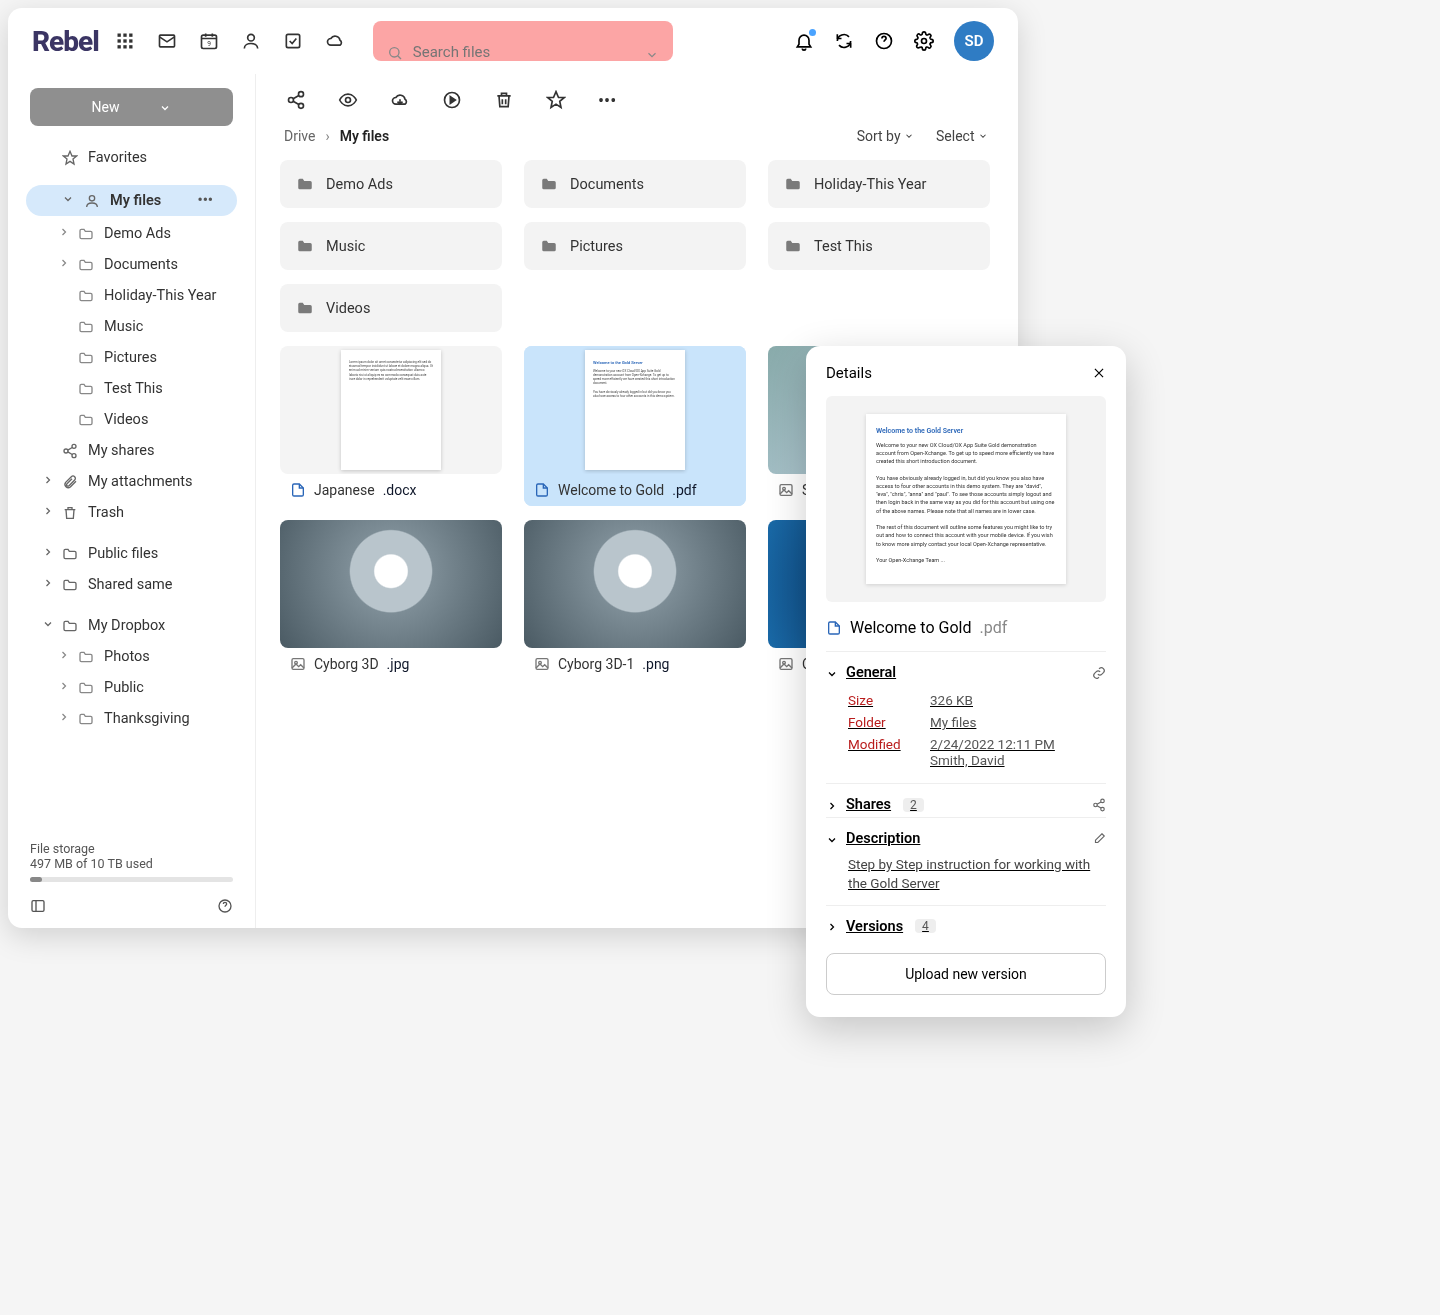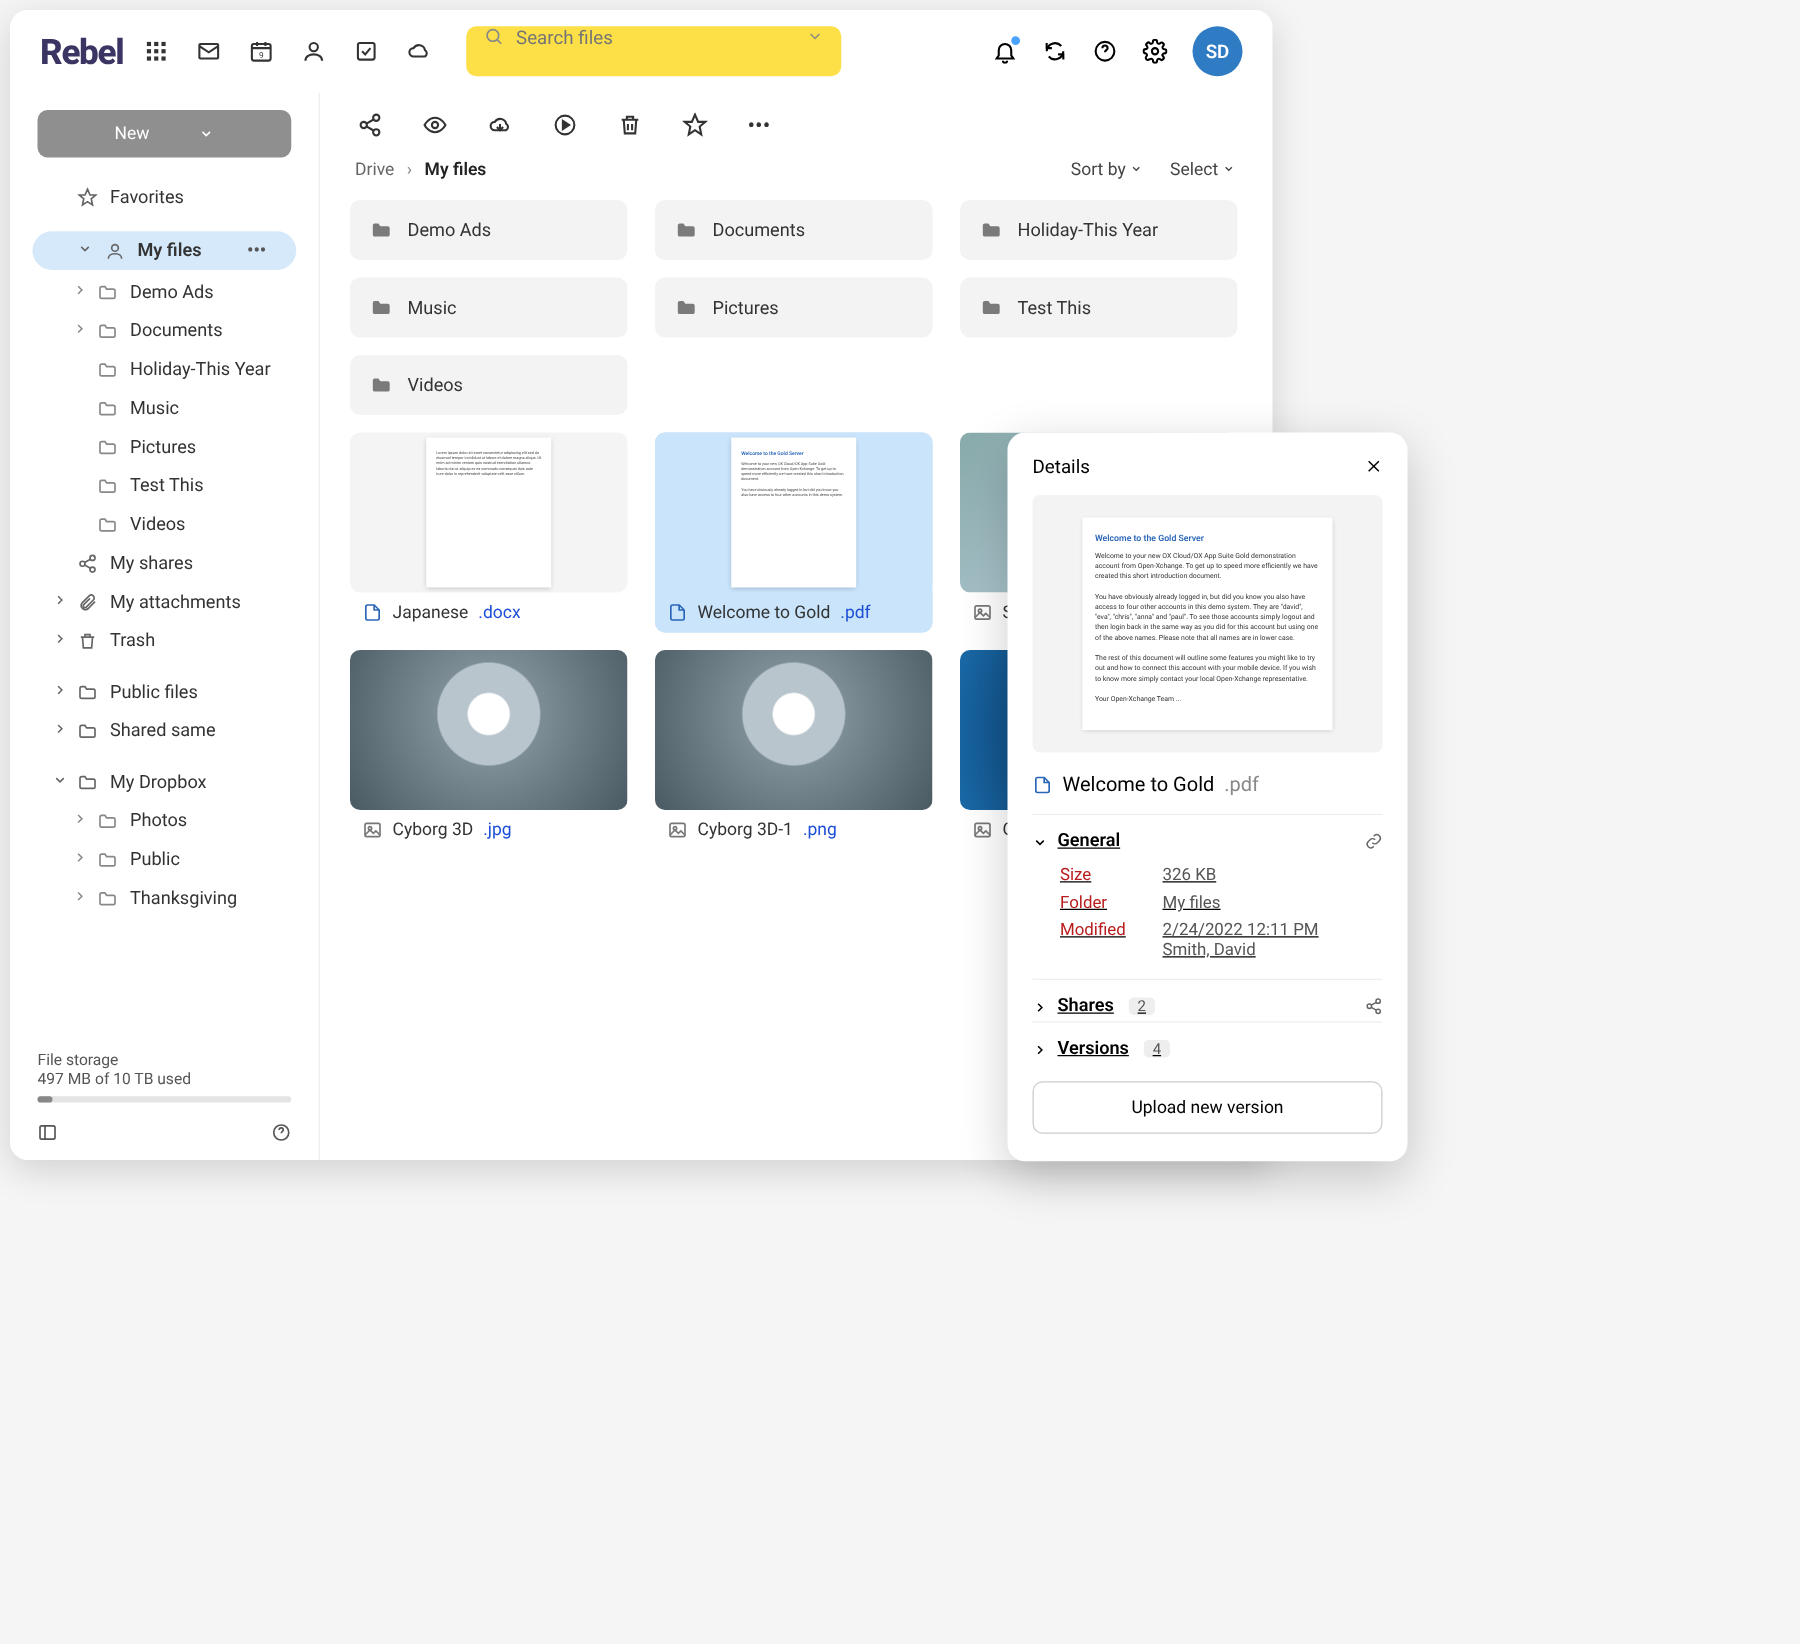--- a/index.html
+++ b/index.html
@@ -2,21 +2,21 @@
 <html><head>
 <meta charset="utf-8">
 <style>
 * { box-sizing: border-box; margin: 0; padding: 0; font-family: -apple-system, BlinkMacSystemFont, "Segoe UI", Roboto, sans-serif; }
 body { background: #f5f5f5; width: 1440px; height: 1315px; position: relative; }
 .app { position: absolute; top: 8px; left: 8px; width: 1010px; height: 920px; background: #fff; border-radius: 14px; box-shadow: 0 8px 30px rgba(0,0,0,0.15); display: flex; flex-direction: column; overflow: hidden; }
 .header { display:flex; align-items:center; height:66px; padding:0 24px; gap:16px; }
 .logo { font-weight:800; font-size:28px; color:#3b3564; letter-spacing:-1px; }
 .hicons { display:flex; gap:22px; align-items:center; color:#333; }
 .hicon { width:20px; height:20px; display:flex; align-items:center; justify-content:center; cursor:pointer; }
-.search { flex:0 0 300px; margin-left:12px; display:flex; align-items:flex-start; background:#fde047; border-radius:8px; height:40px; padding:0 14px; color:#777; gap:10px; }
+.search { flex:0 0 300px; margin-left:12px; display:flex; align-items:flex-end; background:#fca5a5; border-radius:8px; height:40px; padding:0 14px; color:#777; gap:10px; }
 .search input { border:none; background:transparent; flex:1; font-size:15px; color:#444; outline:none; }
 .right-icons { margin-left:auto; display:flex; gap:20px; align-items:center; }
 .avatar { width:40px; height:40px; border-radius:50%; background:#2f7cc4; color:#fff; display:flex; align-items:center; justify-content:center; font-weight:600; font-size:15px; }
 .body { flex:1; display:flex; overflow:hidden; }
 .sidebar { width:248px; border-right:1px solid #eee; display:flex; flex-direction:column; padding:14px 0; }
 .new-btn { margin:0 22px 16px; background:#8f8f8f; color:#fff; height:38px; border-radius:8px; display:flex; align-items:center; justify-content:center; gap:40px; cursor:pointer; font-size:14px; }
 .s-item { display:flex; align-items:center; padding:7px 24px 7px 56px; gap:10px; font-size:14.5px; color:#333; cursor:pointer; position:relative; }
 .s-item.top { padding-left:56px; }
 .s-item.root { padding-left:36px; background:#d6e9fb; border-radius:18px; margin:2px 18px; font-weight:600; }
 .s-item.root .ellipsis { margin-left:auto; color:#555; }
@@ -42,21 +42,21 @@
 .crumbs-row .sep { margin:0 10px; color:#888; }
 .sort-sel { margin-left:auto; display:flex; gap:22px; color:#444; font-size:14px; }
 .grid { display:grid; grid-template-columns:repeat(3, 222px); gap:14px 22px; align-content:start; }
 .folder-card { background:#f3f3f3; border-radius:8px; height:48px; display:flex; align-items:center; padding:0 16px; gap:12px; font-size:14.5px; color:#333; cursor:pointer; }
 .file-tile { width:222px; }
 .file-thumb { width:222px; height:128px; background:#f4f4f4; border-radius:8px; overflow:hidden; display:flex; align-items:center; justify-content:center; }
 .file-tile.selected .file-thumb { background:#c9e4fb; }
 .file-tile.selected .file-row { background:#c9e4fb; border-radius:0 0 8px 8px; }
 .file-tile.selected { background:#c9e4fb; border-radius:8px; }
 .file-row { display:flex; align-items:center; gap:8px; padding:8px 10px; font-size:14px; color:#333; }
-.file-row .ext { color:#1d4ed8; }
+.file-row .ext { color:#0f172a; }
 .doc-page { width:100px; height:120px; background:#fff; box-shadow:0 1px 4px rgba(0,0,0,0.2); padding:10px 8px; font-size:3px; color:#444; line-height:1.4; overflow:hidden; }
 .img-thumb { width:100%; height:100%; background:linear-gradient(135deg,#8aa,#cde); }
 .robot { width:100%; height:100%; background:radial-gradient(circle at 50% 40%, #fff 12%, #b9c5cc 13%, #b9c5cc 30%, #7d8d96 31%, #4a5a63 100%); }
 .ocean { width:100%; height:100%; background:radial-gradient(circle at 60% 50%, #0a2a5a 10%, #0d4478 40%, #1a6aa8 100%); }
 .details { position:absolute; top:346px; left:806px; width:320px; background:#fff; border-radius:14px; box-shadow:0 12px 40px rgba(0,0,0,0.2); padding:18px 20px 22px; z-index:10; }
 .details .d-head { display:flex; justify-content:space-between; align-items:center; font-size:15px; margin-bottom:14px; }
 .details .preview { background:#f3f3f3; border-radius:6px; padding:18px; display:flex; justify-content:center; margin-bottom:16px; }
 .details .preview .page { width:200px; height:170px; background:#fff; box-shadow:0 1px 4px rgba(0,0,0,0.15); padding:12px 10px; font-size:5.5px; color:#333; line-height:1.5; }
 .details .page .t { color:#2a66b8; font-weight:600; font-size:7px; margin-bottom:4px; }
 .details .fname { display:flex; align-items:center; gap:8px; font-size:16px; margin-bottom:14px; }
@@ -632,20 +632,32 @@
             <circle cx="18" cy="5" r="3"></circle>
             <circle cx="6" cy="12" r="3"></circle>
             <circle cx="18" cy="19" r="3"></circle>
             <path d="M8.6 10.6l6.8-3.9M8.6 13.4l6.8 3.9"></path>
           </svg></span>
     </div>
   </div>
   <div class="sect">
     <div class="sect-h">
       <span style="width:12px;height:12px;"><svg viewBox="0 0 24 24" fill="none" stroke="currentColor" stroke-width="2.5">
+            <path d="M6 9l6 6 6-6"></path>
+          </svg></span>
+      <span>Description</span>
+      <span class="right-ico" style="width:14px;height:14px;"><svg viewBox="0 0 24 24" fill="none" stroke="currentColor" stroke-width="2">
+            <path d="M17 3l4 4-11 11H6v-4L17 3z"></path>
+          </svg></span>
+    </div>
+    <div class="desc">Step by Step instruction for working with the Gold Server</div>
+  </div>
+  <div class="sect">
+    <div class="sect-h">
+      <span style="width:12px;height:12px;"><svg viewBox="0 0 24 24" fill="none" stroke="currentColor" stroke-width="2.5">
             <path d="M9 6l6 6-6 6"></path>
           </svg></span>
       <span>Versions</span>
       <span class="badge">4</span>
     </div>
   </div>
   <div class="upload">Upload new version</div>
 </div>
 
 </body></html>

